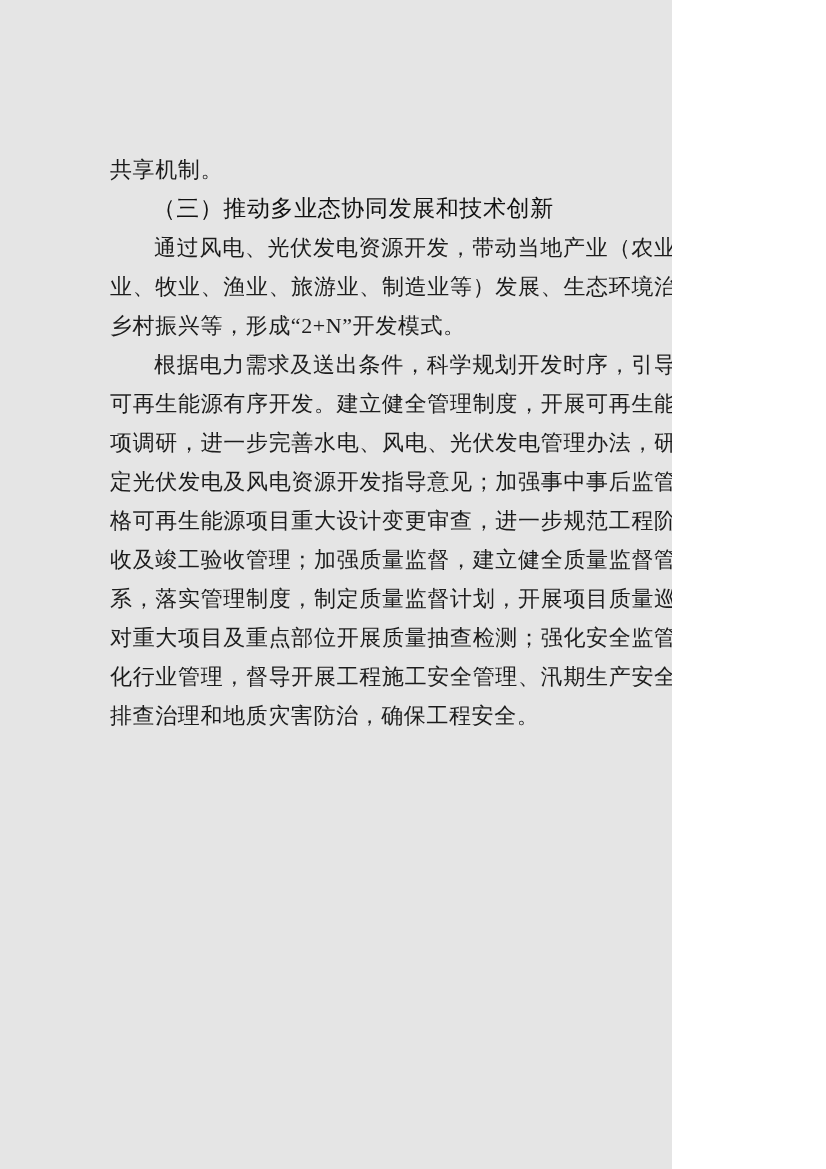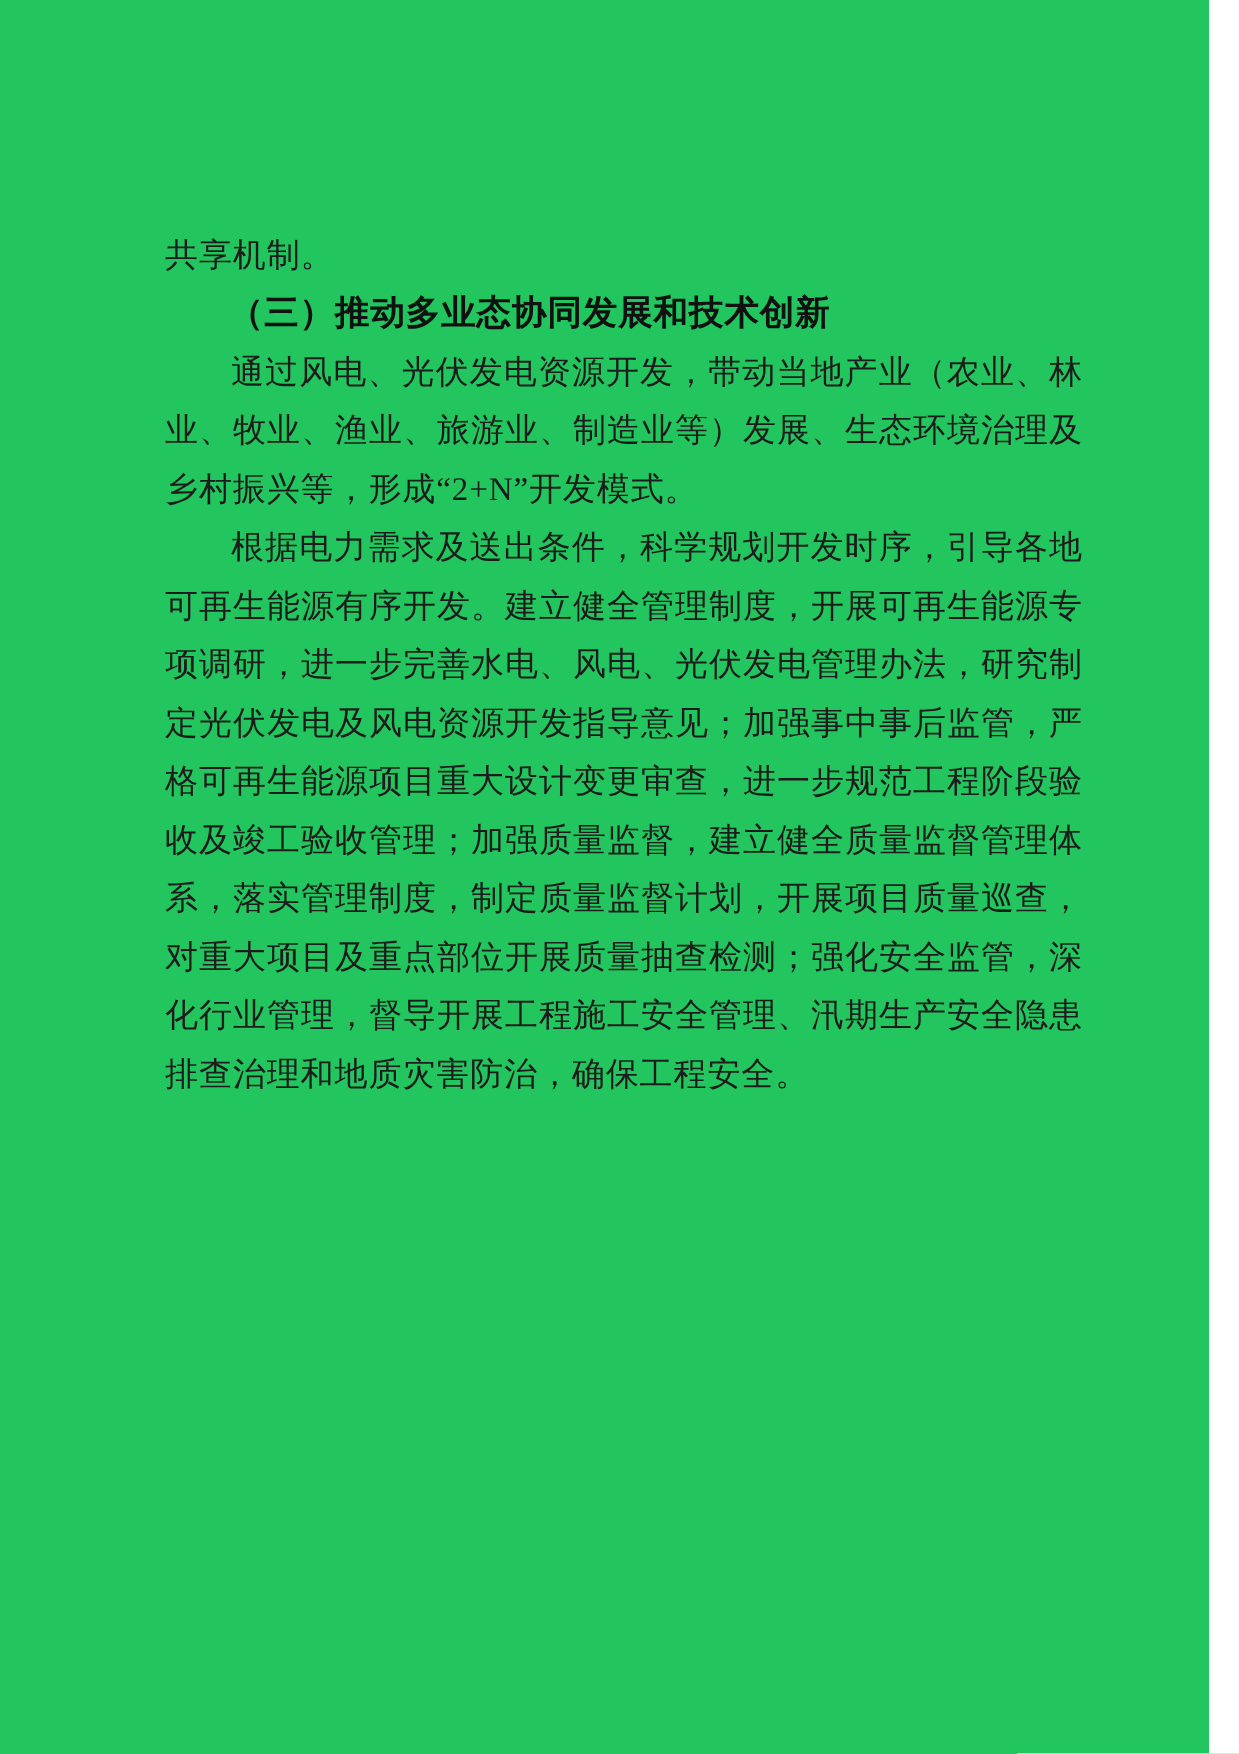--- a/index.html
+++ b/index.html
@@ -2,23 +2,23 @@
 <html><head>
 <meta charset="utf-8">
 <style>
   html, body {
     margin: 0;
     padding: 0;
     background: #ffffff;
   }
   .page {
     position: relative;
-    width: 806px;
+    width: 672px;
     height: 1169px;
-    background: #22c55e;
+    background: #e5e5e5;
     overflow: hidden;
     font-family: "Liberation Serif", "DejaVu Serif", serif;
     color: #1c1c1c;
   }
   .content {
     position: absolute;
     left: 110px;
     top: 150px;
     width: 612px;
   }
@@ -31,21 +31,21 @@
     text-indent: 2em;
     color: #1c1c1c;
   }
   .content p.body.continuation {
     text-indent: 0;
   }
   .content h3.heading {
     margin: 0;
     font-size: 23px;
     line-height: 39px;
-    font-weight: bold;
+    font-weight: normal;
     letter-spacing: 0.6px;
     text-align: left;
     text-indent: 1.85em;
     color: #111111;
   }
   .page-number {
     position: absolute;
     top: 1011px;
     left: 110px;
     width: 612px;

